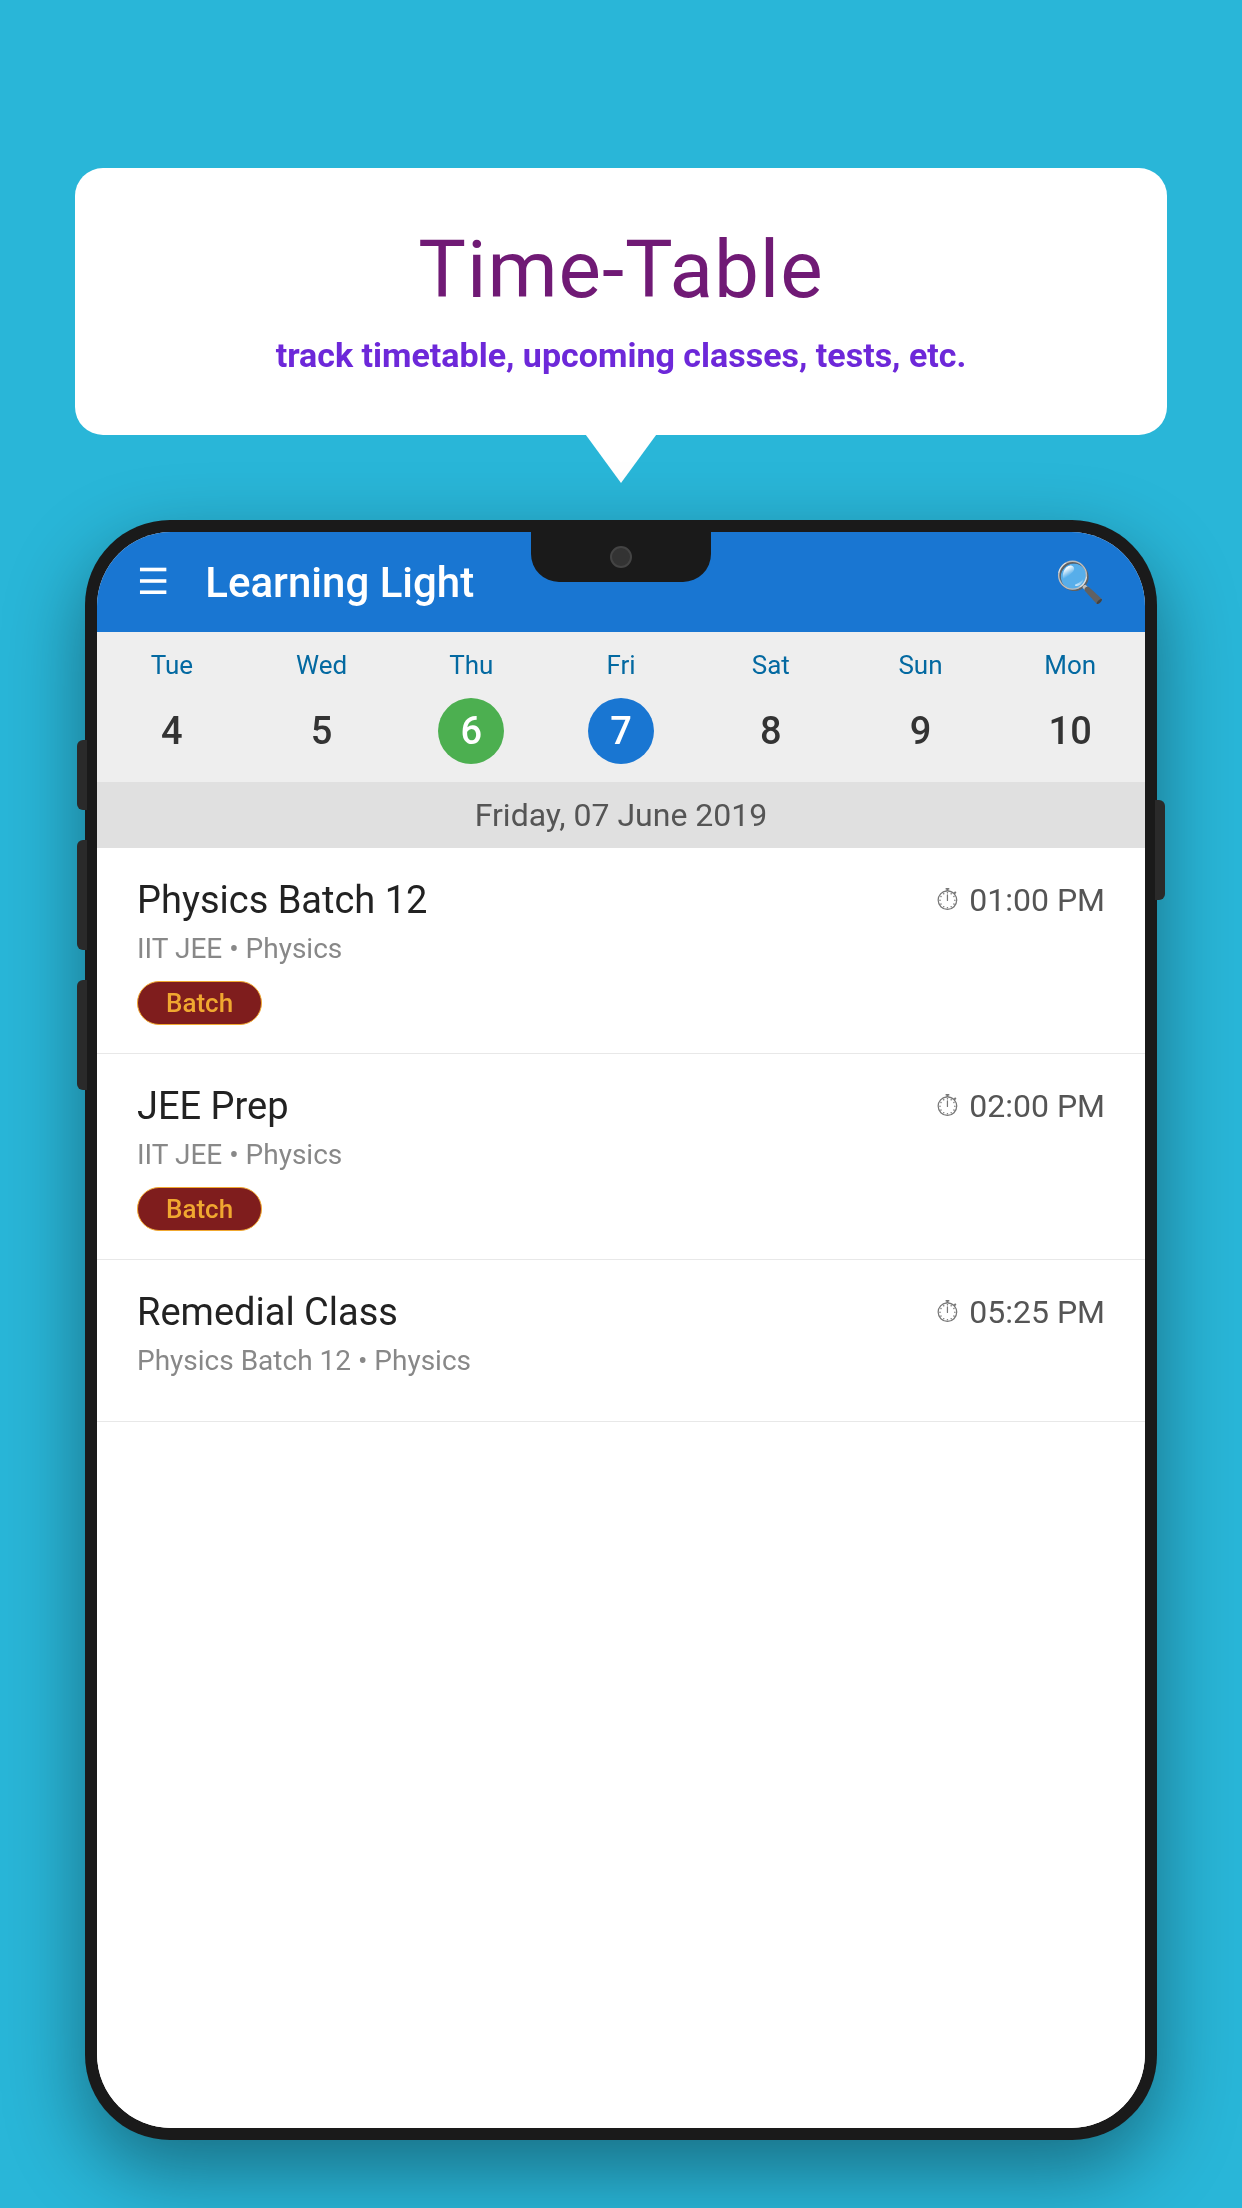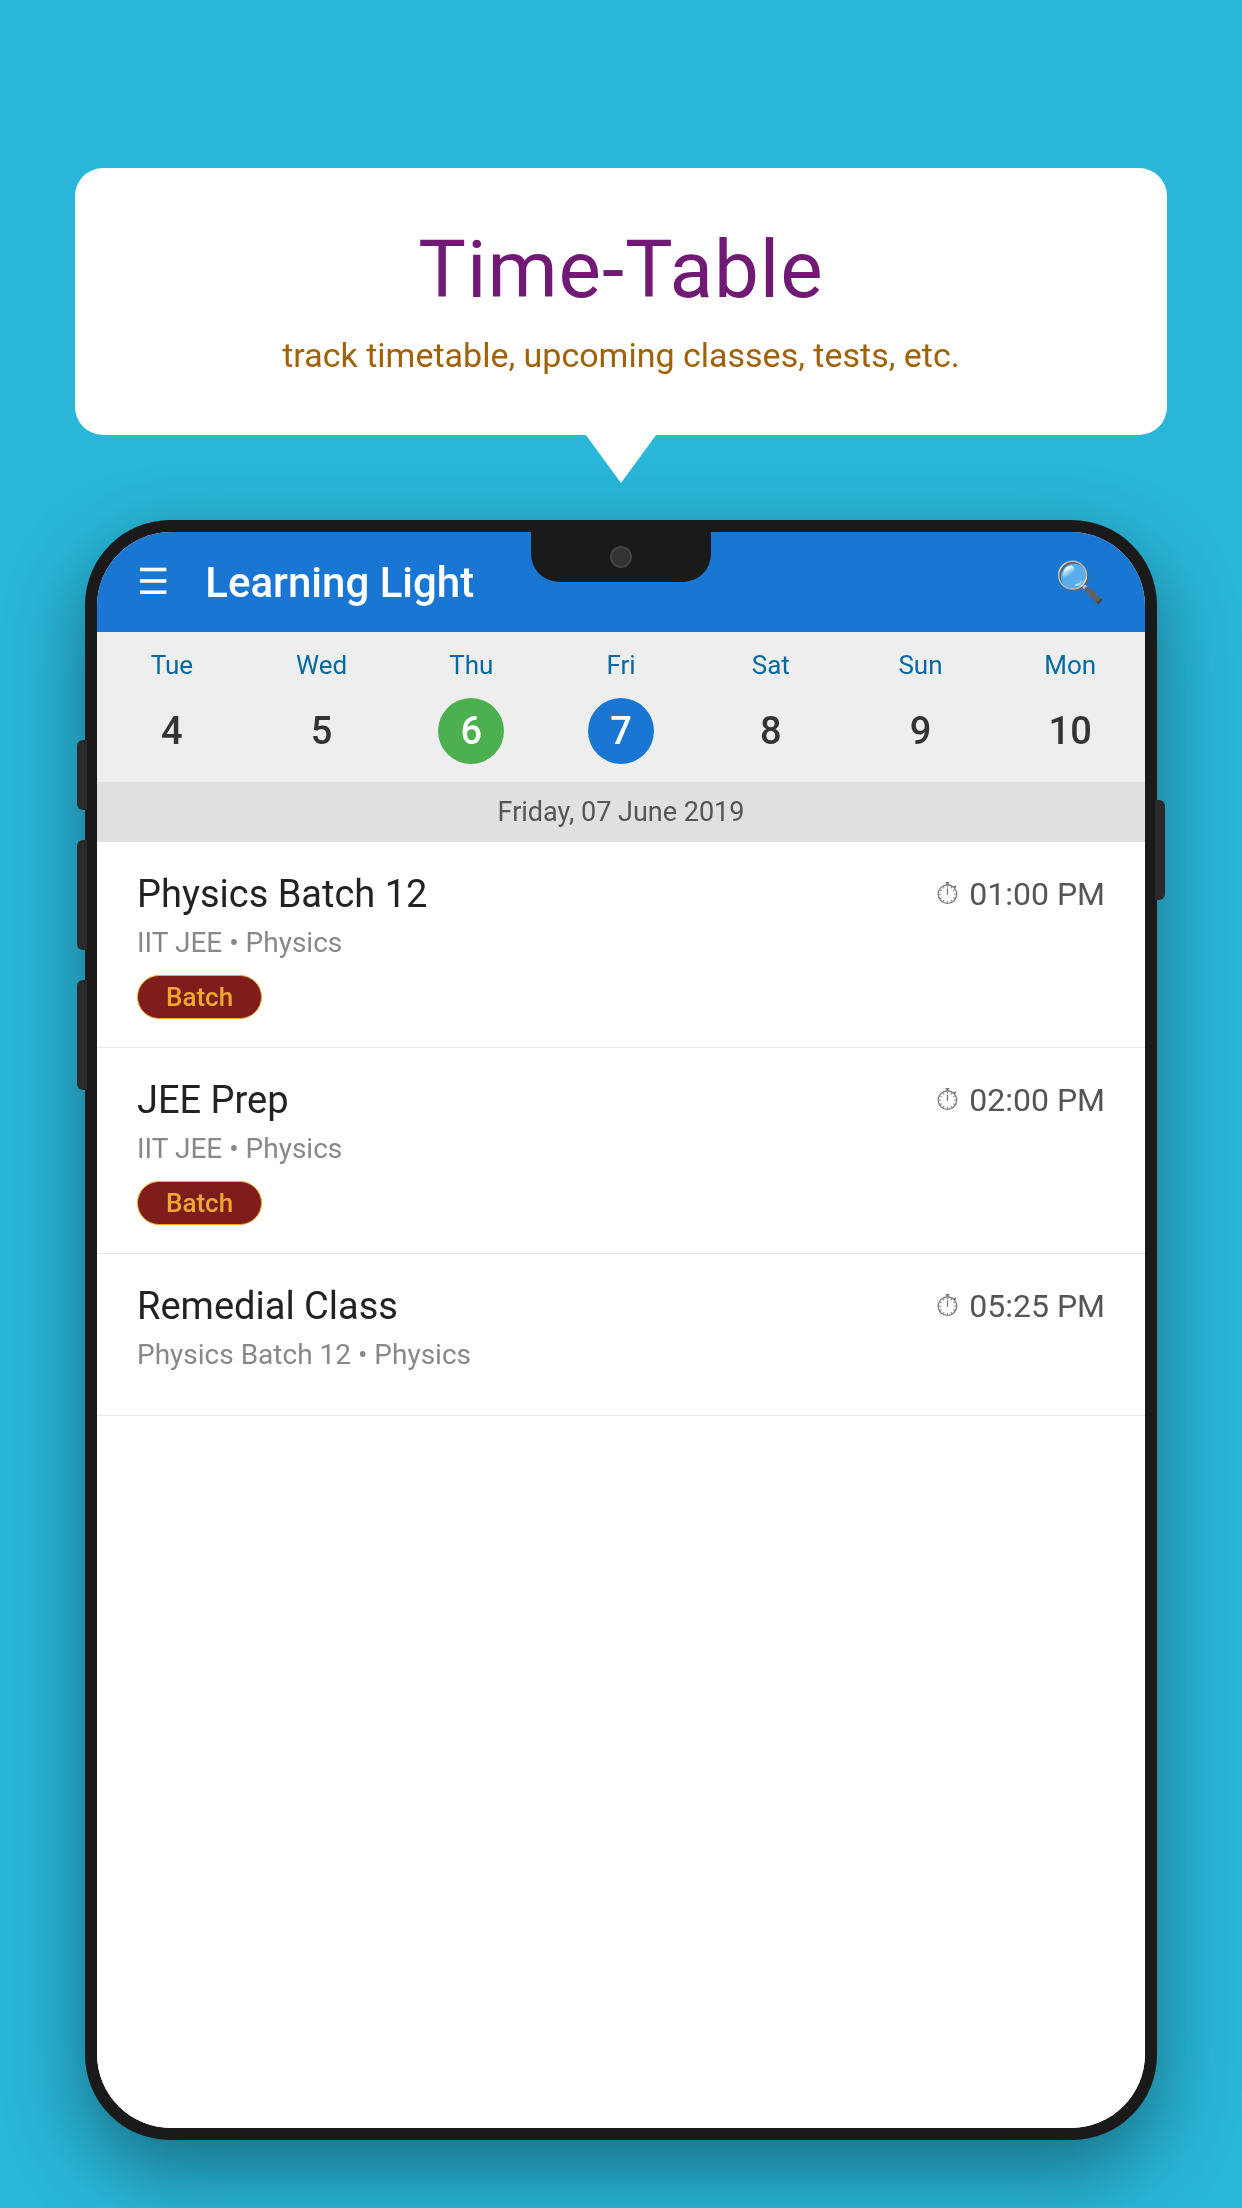--- a/index.html
+++ b/index.html
@@ -41,22 +41,22 @@
     .bubble-title {
       font-size: 80px;
       font-weight: 400;
       color: #701a75;
       letter-spacing: 1px;
       margin-bottom: 18px;
     }
 
     .bubble-subtitle {
       font-size: 34px;
-      color: #a16207;
-      font-weight: 400;
+      color: #6d28d9;
+      font-weight: 700;
     }
 
     
     .phone-container {
       position: absolute;
       top: 520px;
       left: 85px;
       right: 85px;
       bottom: 0;
     }
@@ -228,21 +228,21 @@
       justify-content: center;
       font-size: 38px;
       color: white;
       font-weight: 500;
     }
 
     .selected-date-bar {
       background: #e0e0e0;
       text-align: center;
       padding: 14px 0;
-      font-size: 27px;
+      font-size: 32px;
       color: #555;
     }
 
     
     .schedule-list {
       flex: 1;
       background: white;
       overflow: hidden;
     }
 

